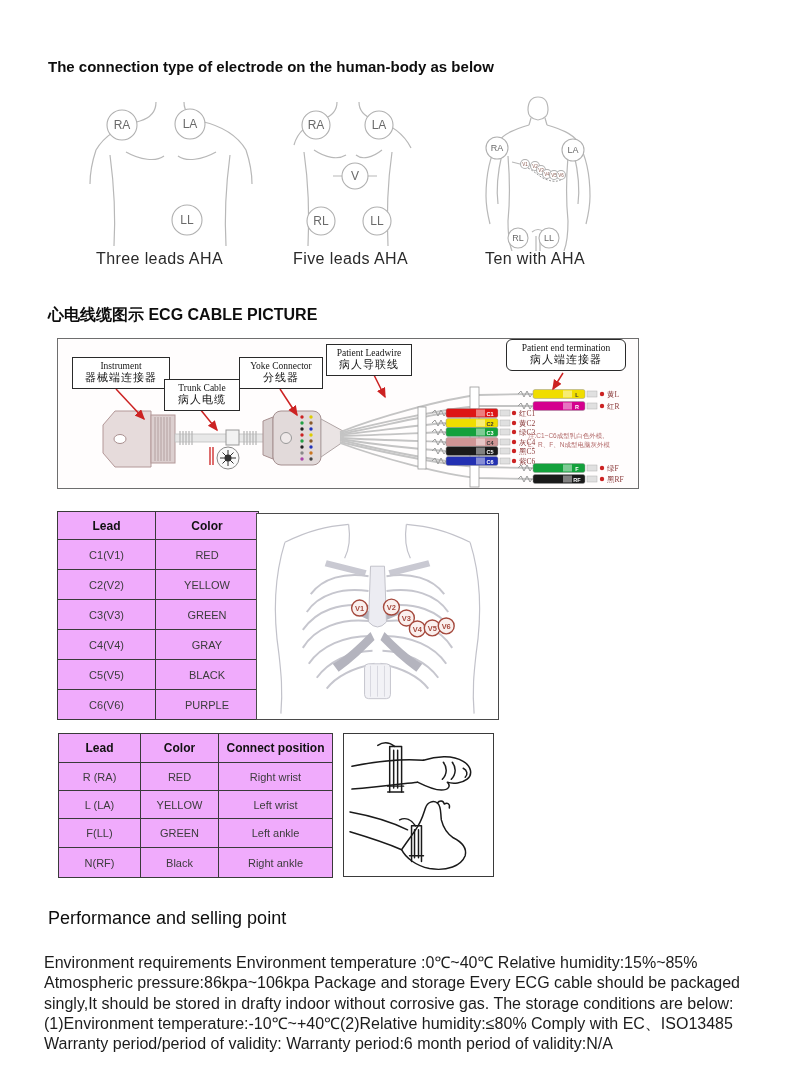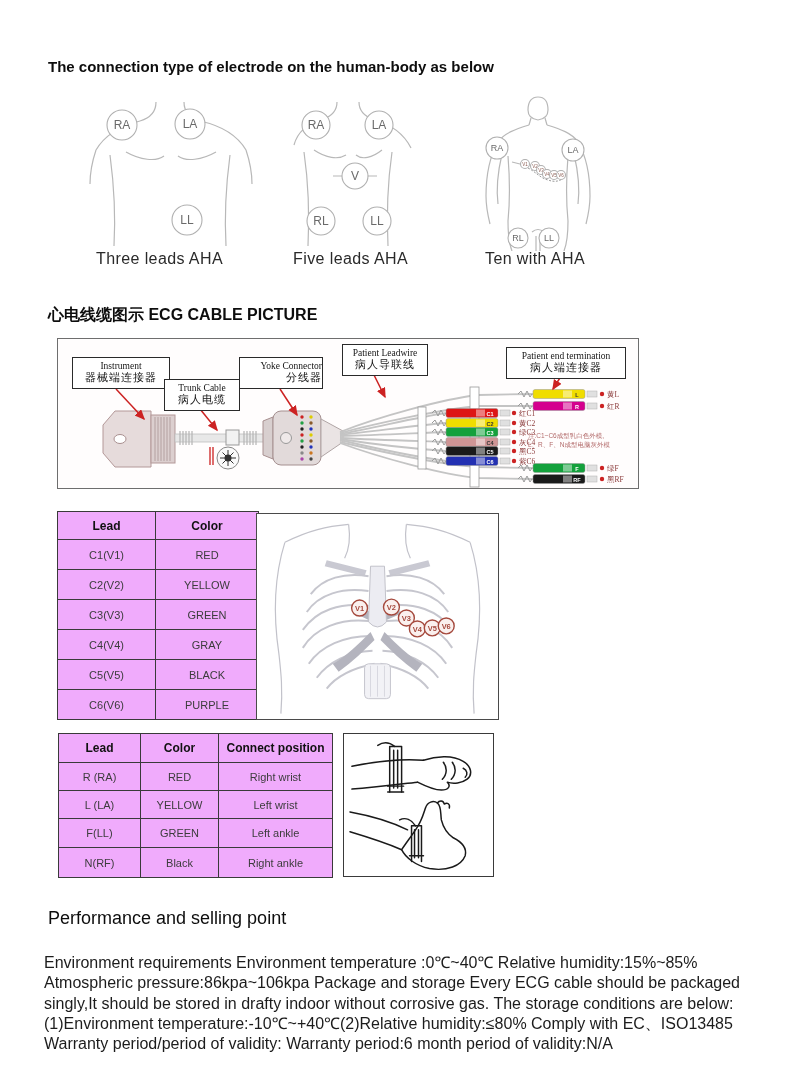--- a/index.html
+++ b/index.html
@@ -133,29 +133,29 @@
   <div class="abs cablebox" style="left:57px;top:338px;width:580px;height:149px;">
 
     <div class="callout" style="left:14px;top:18px;width:96px;height:30px;">
       <span class="en">Instrument</span>
       <span class="zh">器械端连接器</span>
     </div>
     <div class="callout" style="left:106px;top:40px;width:74px;height:30px;">
       <span class="en">Trunk Cable</span>
       <span class="zh">病人电缆</span>
     </div>
-    <div class="callout" style="left:181px;top:18px;width:82px;height:30px;text-align:right;">
+    <div class="callout" style="left:181px;top:18px;width:82px;height:30px;">
       <span class="en">Yoke Connector</span>
       <span class="zh">分线器</span>
     </div>
-    <div class="callout" style="left:284px;top:5px;width:84px;height:30px;">
+    <div class="callout" style="left:268px;top:5px;width:84px;height:30px;">
       <span class="en">Patient Leadwire</span>
       <span class="zh">病人导联线</span>
     </div>
-    <div class="callout" style="left:448px;top:8px;width:118px;height:30px;">
+    <div class="callout" style="left:448px;top:0;width:118px;height:30px;border-radius:6px;">
       <span class="en">Patient end termination</span>
       <span class="zh">病人端连接器</span>
     </div>
 
     <svg width="580" height="149" viewBox="0 0 580 149" style="position:absolute;left:0;top:0;">
       <defs>
         <marker id="arrh" markerWidth="8" markerHeight="8" refX="6" refY="3" orient="auto">
           <path d="M0,0 L7,3 L0,6 Z" fill="#c22"></path>
         </marker>
       </defs>

